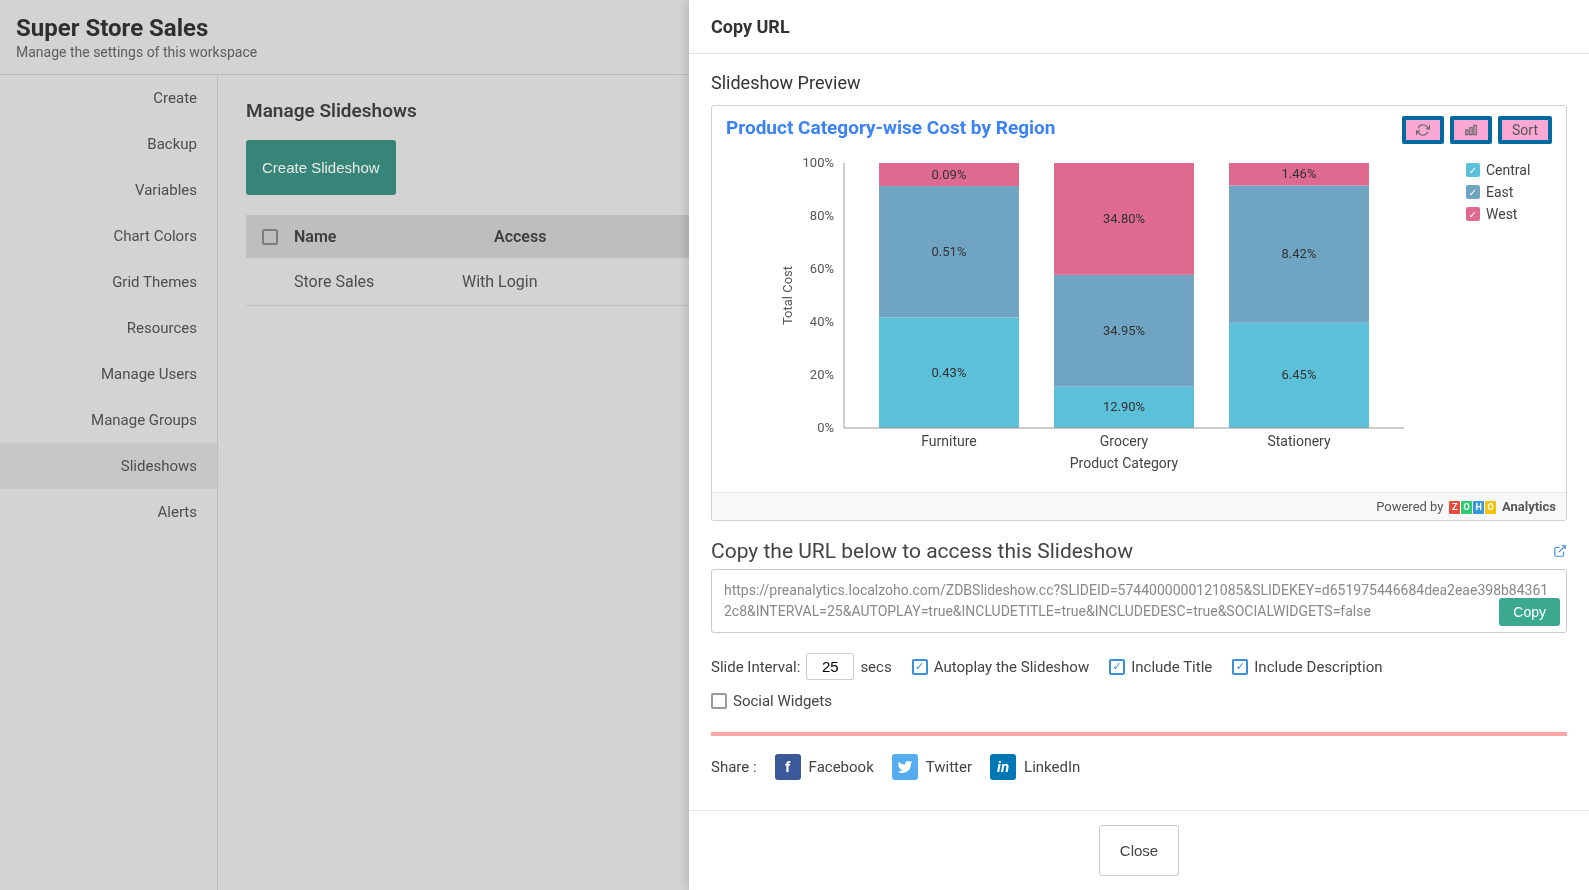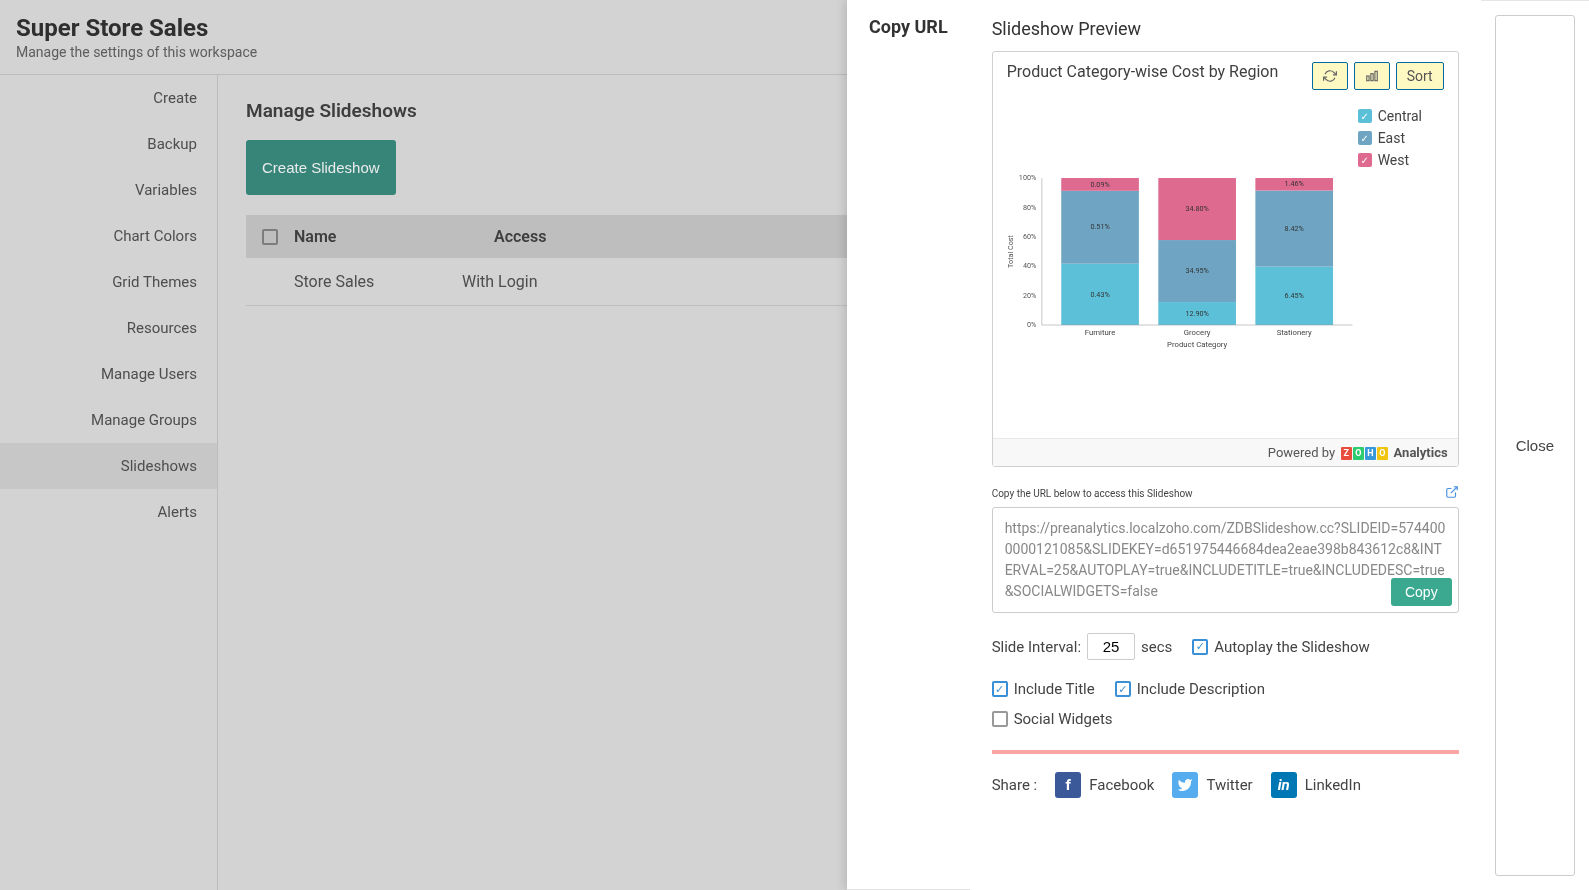--- a/index.html
+++ b/index.html
@@ -18,42 +18,42 @@
 .btn-create { background: #3b9183; color: #fff; padding: 19px 16px; border: none; border-radius: 3px; font-size: 15px; cursor: pointer; }
 .table { margin-top: 20px; width: 100%; }
 .thead { display: flex; background: #cfcfcf; padding: 12px 16px; color: #444; font-weight: 600; align-items: center; }
 .thead .chk { width: 16px; height: 16px; border: 2px solid #888; border-radius: 2px; margin-right: 16px; }
 .thead .col-name { flex: 0 0 200px; }
 .thead .col-access { flex: 1; }
 .trow { display: flex; padding: 14px 16px; border-bottom: 1px solid #d0d0d0; color: #555; }
 .trow .col-name { flex: 0 0 200px; padding-left: 32px; }
 .trow .col-access { flex: 1; }
 
-.modal { position: absolute; top: 0; right: 0; width: 742px; height: 890px; background: #fff; box-shadow: -2px 0 10px rgba(0,0,0,0.15); z-index: 10; display: flex; flex-direction: row; }
+.modal { position: absolute; top: 0; right: 0; width: 900px; height: 890px; background: #fff; box-shadow: -2px 0 10px rgba(0,0,0,0.15); z-index: 10; display: flex; flex-direction: column; }
 .modal-header { padding: 16px 22px; border-bottom: 1px solid #e0e0e0; font-size: 18px; font-weight: 700; color: #333; }
 .modal-body { flex: 1; padding: 18px 22px; overflow: hidden; }
 .preview-title { font-size: 18px; color: #333; margin-bottom: 12px; }
 .chart-card { border: 1px solid #d0d0d0; border-radius: 3px; background: #fff; }
 .chart-header { display: flex; align-items: flex-start; padding: 10px 14px; }
 .chart-titles { flex: 1; }
-.chart-titles h3 { font-size: 16px; font-weight: 400; color: #404040; }
+.chart-titles h3 { font-size: 19px; font-weight: 700; color: #3b82f6; }
 .chart-titles .desc { font-size: 13px; color: #777; margin-top: 2px; }
 .chart-controls { display: flex; gap: 6px; }
-.ctrl-btn { border: 1px solid #0369a1; background: #fef9c3; padding: 5px 10px; border-radius: 2px; font-size: 14px; cursor: pointer; display: flex; align-items: center; justify-content: center; height: 28px; color: #555; }
+.ctrl-btn { border: 4px solid #0369a1; background: #f9a8d4; padding: 5px 10px; border-radius: 2px; font-size: 14px; cursor: pointer; display: flex; align-items: center; justify-content: center; height: 28px; color: #555; }
 .chart-body { display: flex; padding: 4px 10px 10px 10px; }
 .chart-area { flex: 1; position: relative; }
 .legend { width: 90px; padding-top: 4px; }
 .legend-item { display: flex; align-items: center; font-size: 14px; color: #444; margin-bottom: 6px; }
 .legend-sw { width: 14px; height: 14px; border-radius: 2px; margin-right: 6px; display: flex; align-items: center; justify-content: center; color: #fff; font-size: 10px; }
 .powered { text-align: right; font-size: 13px; color: #555; padding: 6px 10px; border-top: 1px solid #e8e8e8; background: #f8f8f8; }
 .zoho-logo { display: inline-flex; align-items: center; margin: 0 2px; vertical-align: middle; }
 .zoho-logo span { display: inline-block; width: 11px; height: 13px; margin: 0 0.5px; border-radius: 1px; font-size: 9px; font-weight: bold; color: #fff; text-align: center; line-height: 13px; }
 
 .url-section { margin-top: 18px; }
-.url-label-row { display: flex; justify-content: space-between; align-items: center; font-size: 10px; color: #444; margin-bottom: 6px; }
+.url-label-row { display: flex; justify-content: space-between; align-items: center; font-size: 21px; color: #444; margin-bottom: 6px; }
 .url-box { border: 1px solid #ccc; border-radius: 3px; padding: 10px 12px; position: relative; }
 .url-text { font-size: 14px; color: #888; line-height: 1.5; word-break: break-all; }
 .btn-copy { position: absolute; bottom: 6px; right: 6px; background: #3aa98f; color: #fff; border: none; padding: 6px 14px; border-radius: 3px; font-size: 14px; cursor: pointer; }
 
 .options-row { margin-top: 20px; display: flex; align-items: center; gap: 20px; font-size: 15px; color: #444; flex-wrap: wrap; }
 .opt-group { display: flex; align-items: center; gap: 6px; }
 .num-input { width: 48px; border: 1px solid #ccc; padding: 4px 6px; text-align: center; font-size: 15px; border-radius: 2px; }
 .checkbox { width: 16px; height: 16px; border: 2px solid #3b8fd6; border-radius: 2px; display: inline-flex; align-items: center; justify-content: center; color: #3b8fd6; font-size: 11px; }
 .checkbox.unchecked { border-color: #999; }
 

